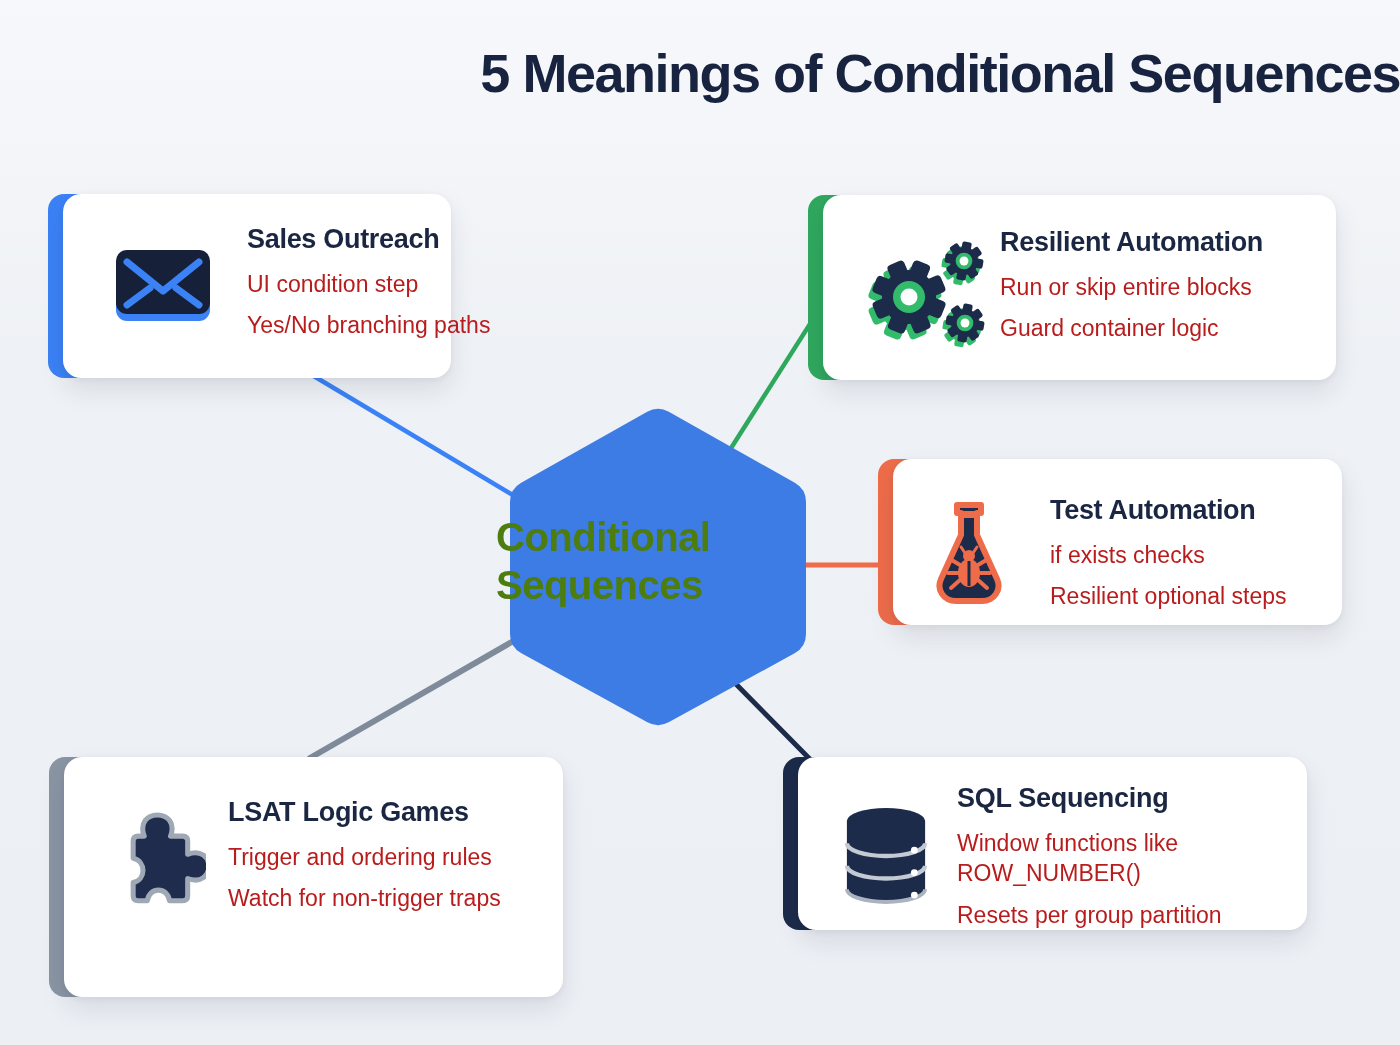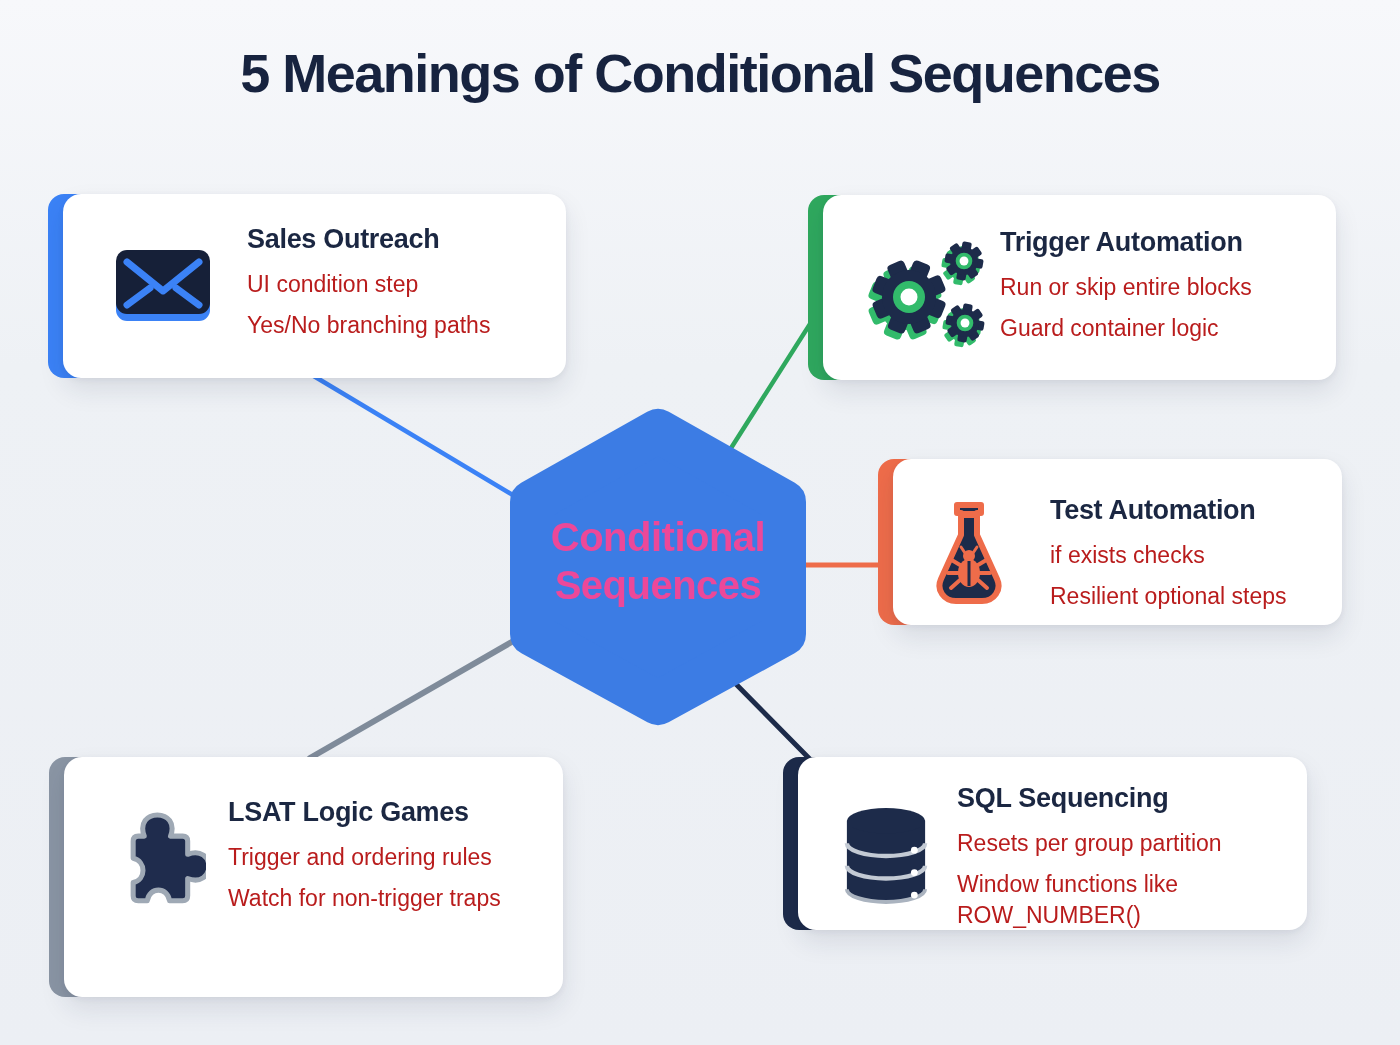--- a/index.html
+++ b/index.html
@@ -4,21 +4,21 @@
 <style>
   html,body{margin:0;padding:0;}
   body{
     width:1400px;height:1045px;overflow:hidden;
     background:linear-gradient(180deg,#f7f8fb 0%,#eef1f5 35%,#ecEFf4 100%);
     font-family:"Liberation Sans", sans-serif;
   }
   .stage{position:relative;width:1400px;height:1045px;}
   .main-title{
     position:absolute;top:42px;left:0;width:100%;margin:0;
-    text-align:center;font-size:54px;font-weight:bold;
+    text-align:right;font-size:54px;font-weight:bold;
     color:#17233f;letter-spacing:-1.5px;
   }
   .overlay{position:absolute;left:0;top:0;z-index:1;}
   .card{position:absolute;z-index:2;}
   .card .accent{
     position:absolute;left:-15px;top:0;width:52px;height:100%;
     border-radius:16px;
   }
   .card .card-body{
     position:absolute;left:0;top:0;right:0;bottom:0;
@@ -28,22 +28,22 @@
   .card .icon{position:absolute;}
   .card .text{position:absolute;}
   .card-title{
     margin:0 0 14px 0;font-size:27px;font-weight:bold;
     color:#1b2742;letter-spacing:-0.3px;
   }
   .card-line{
     margin:0 0 11px 0;font-size:23px;color:#b91c1c;line-height:1.32;
   }
   .hex-label{
-    position:absolute;z-index:2;left:508px;top:513px;width:300px;
-    text-align:center;color:#ec4899;font-size:40px;font-weight:bold;
+    position:absolute;z-index:2;left:496px;top:513px;width:300px;
+    text-align:left;color:#4d7c0f;font-size:40px;font-weight:bold;
     line-height:1.2;letter-spacing:-0.5px;
   }
 </style>
 </head>
 <body>
 
 <div class="stage">
 
   <h1 class="main-title">5 Meanings of Conditional Sequences</h1>
 
@@ -54,21 +54,21 @@
     <line x1="543" y1="624" x2="310" y2="758" stroke-width="6" stroke-linecap="round" stroke="#7f8b9a"></line>
     <line x1="728" y1="676" x2="862" y2="812" stroke-width="5" stroke-linecap="round" stroke="#1d2b4a"></line>
     <polygon points="658,431 784,502 784,634 658,703 532,634 532,502" stroke-width="44" stroke-linejoin="round" fill="#3c7ce4" stroke="#3c7ce4"></polygon>
   </svg>
 
   <div class="hex-label">
     <div>Conditional</div>
     <div>Sequences</div>
   </div>
 
-  <div class="card" style="left:63px;top:194px;width:503px;height:184px">
+  <div class="card" style="left:63px;top:194px;width:388px;height:184px">
     <div class="accent" style="background: rgb(59, 130, 246);"></div>
     <div class="card-body">
       <svg class="icon" style="left:50px;top:52px" width="100" height="78" viewBox="0 0 100 78">
         <rect x="3" y="11" width="94" height="64" rx="11" fill="#3b82f6"></rect>
         <rect x="3" y="4" width="94" height="64" rx="11" fill="#162038"></rect>
         <path d="M14,16 L50,45 L86,16" stroke="#3b82f6" stroke-width="7" fill="none" stroke-linecap="round" stroke-linejoin="round"></path>
         <path d="M14,59 L37,42" stroke="#3b82f6" stroke-width="7" fill="none" stroke-linecap="round"></path>
         <path d="M86,59 L63,42" stroke="#3b82f6" stroke-width="7" fill="none" stroke-linecap="round"></path>
       </svg>
       <div class="text" style="left:184px;top:30px;width:280px">
@@ -105,21 +105,21 @@
           <circle r="8.5" fill="#ffffff"></circle>
         </g>
         <g transform="translate(98,92) scale(0.52)">
           <use href="#gearShape" fill="#32bb6b" transform="translate(-6,9) rotate(10)"></use>
           <use href="#gearShape" fill="#1d2b4a" transform="rotate(10)"></use>
           <circle r="16" fill="#32bb6b"></circle>
           <circle r="8.5" fill="#ffffff"></circle>
         </g>
       </svg>
       <div class="text" style="left:177px;top:32px;width:320px">
-        <p class="card-title">Trigger Automation</p>
+        <p class="card-title">Resilient Automation</p>
         <p class="card-line">Run or skip entire blocks</p>
         <p class="card-line">Guard container logic</p>
       </div>
     </div>
   </div>
 
   <div class="card" style="left:893px;top:459px;width:449px;height:166px">
     <div class="accent" style="background: rgb(238, 108, 74);"></div>
     <div class="card-body">
       <svg class="icon" style="left:38px;top:40px" width="76" height="110" viewBox="0 0 76 110">
@@ -171,19 +171,19 @@
         <ellipse cx="45" cy="16" rx="40" ry="13" fill="#1d2b4a"></ellipse>
         <path d="M5,39 a40,13 0 0 0 80,0" stroke="#c3cad4" stroke-width="4.5" fill="none"></path>
         <path d="M5,62 a40,13 0 0 0 80,0" stroke="#c3cad4" stroke-width="4.5" fill="none"></path>
         <path d="M5,86 a40,13 0 0 0 80,0" stroke="#aab3bf" stroke-width="4" fill="none"></path>
         <circle cx="74" cy="46" r="3.5" fill="#ffffff"></circle>
         <circle cx="74" cy="69" r="3.5" fill="#ffffff"></circle>
         <circle cx="74" cy="92" r="3.5" fill="#ffffff"></circle>
       </svg>
       <div class="text" style="left:159px;top:26px;width:310px">
         <p class="card-title">SQL Sequencing</p>
+        <p class="card-line">Window functions like ROW_NUMBER()</p>
         <p class="card-line">Resets per group partition</p>
-        <p class="card-line">Window functions like ROW_NUMBER()</p>
       </div>
     </div>
   </div>
 
 </div>
 
 </body></html>

